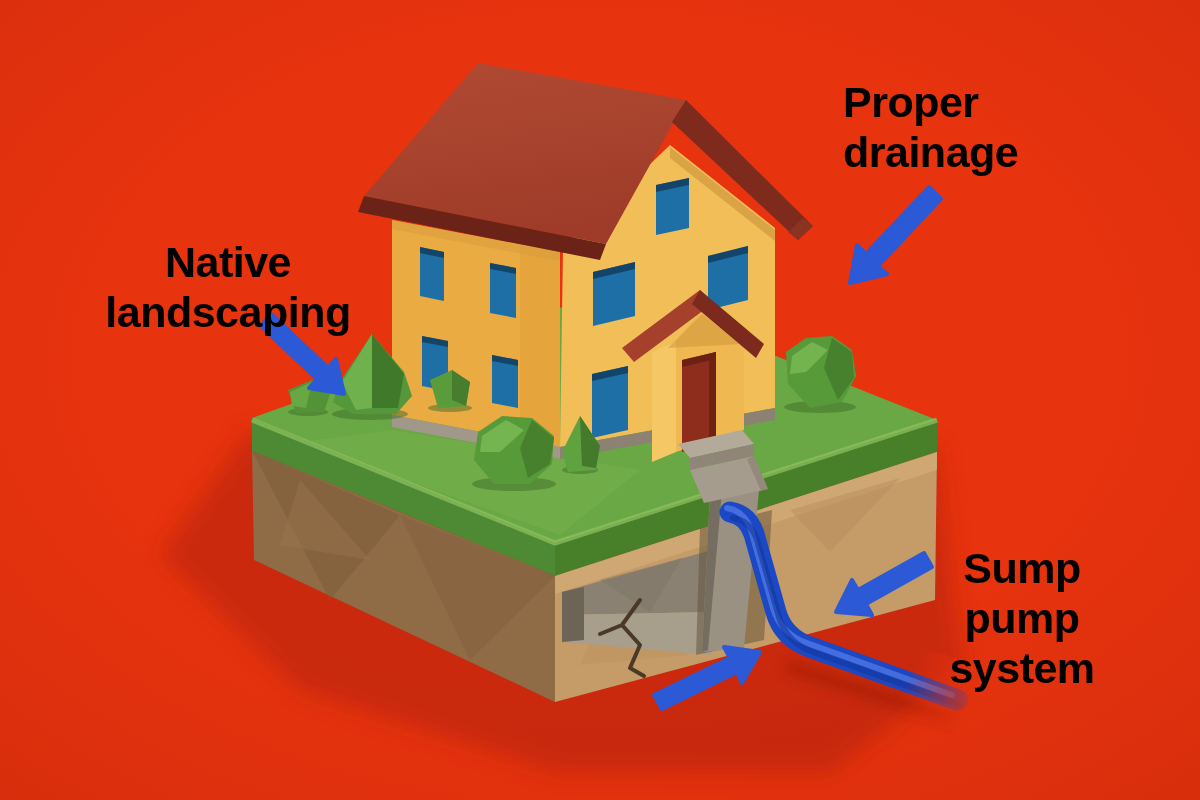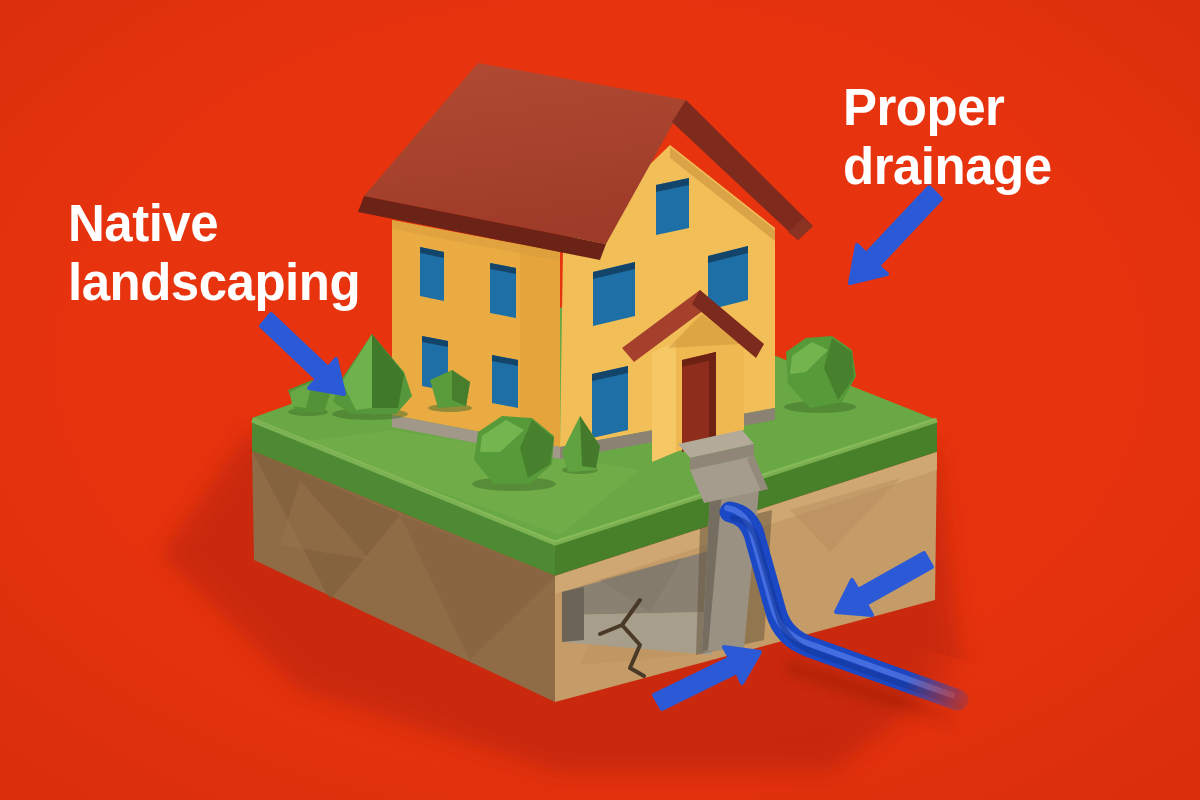--- a/index.html
+++ b/index.html
@@ -1,23 +1,23 @@
 <!DOCTYPE html>
 <html><head>
 <meta charset="utf-8">
 <style>
   html,body{margin:0;padding:0;background:#E7330E;}
   .stage{position:relative;width:1200px;height:800px;overflow:hidden;
          font-family:"Liberation Sans",sans-serif;}
   .stage svg{position:absolute;left:0;top:0;}
-  .label{position:absolute;color:#ffffff;font-weight:700;font-size:51px;
+  .label{position:absolute;color:#000000;font-weight:700;font-size:43px;
          line-height:1.16;letter-spacing:-0.5px;white-space:pre-line;
          user-select:none;}
   .label.left{text-align:left;}
-  .label.center{}
+  .label.center{text-align:center;margin-top:44px;}
   #label-proper-drainage{left:843px;top:78px;}
   #label-native-landscaping{left:68px;top:194px;width:320px;}
   #label-sump-pump{left:933px;top:500px;width:178px;}
   #label-reinforced-concrete{left:158px;top:616px;width:272px;}
 </style>
 </head>
 <body>
 
 <div class="stage">
 <svg width="1200" height="800" viewBox="0 0 1200 800">
@@ -189,13 +189,16 @@
     <polygon points="662,709 737,672 742,683 760,652 724,647 730,658 654,695"></polygon>
   </g>
 
   <rect x="0" y="0" width="1200" height="800" fill="url(#vig)"></rect>
 </svg>
 
   <div class="label left" id="label-proper-drainage">Proper
 drainage</div>
   <div class="label center" id="label-native-landscaping">Native
 landscaping</div>
+  <div class="label center" id="label-sump-pump">Sump
+pump
+system</div>
 </div>
 
 </body></html>

